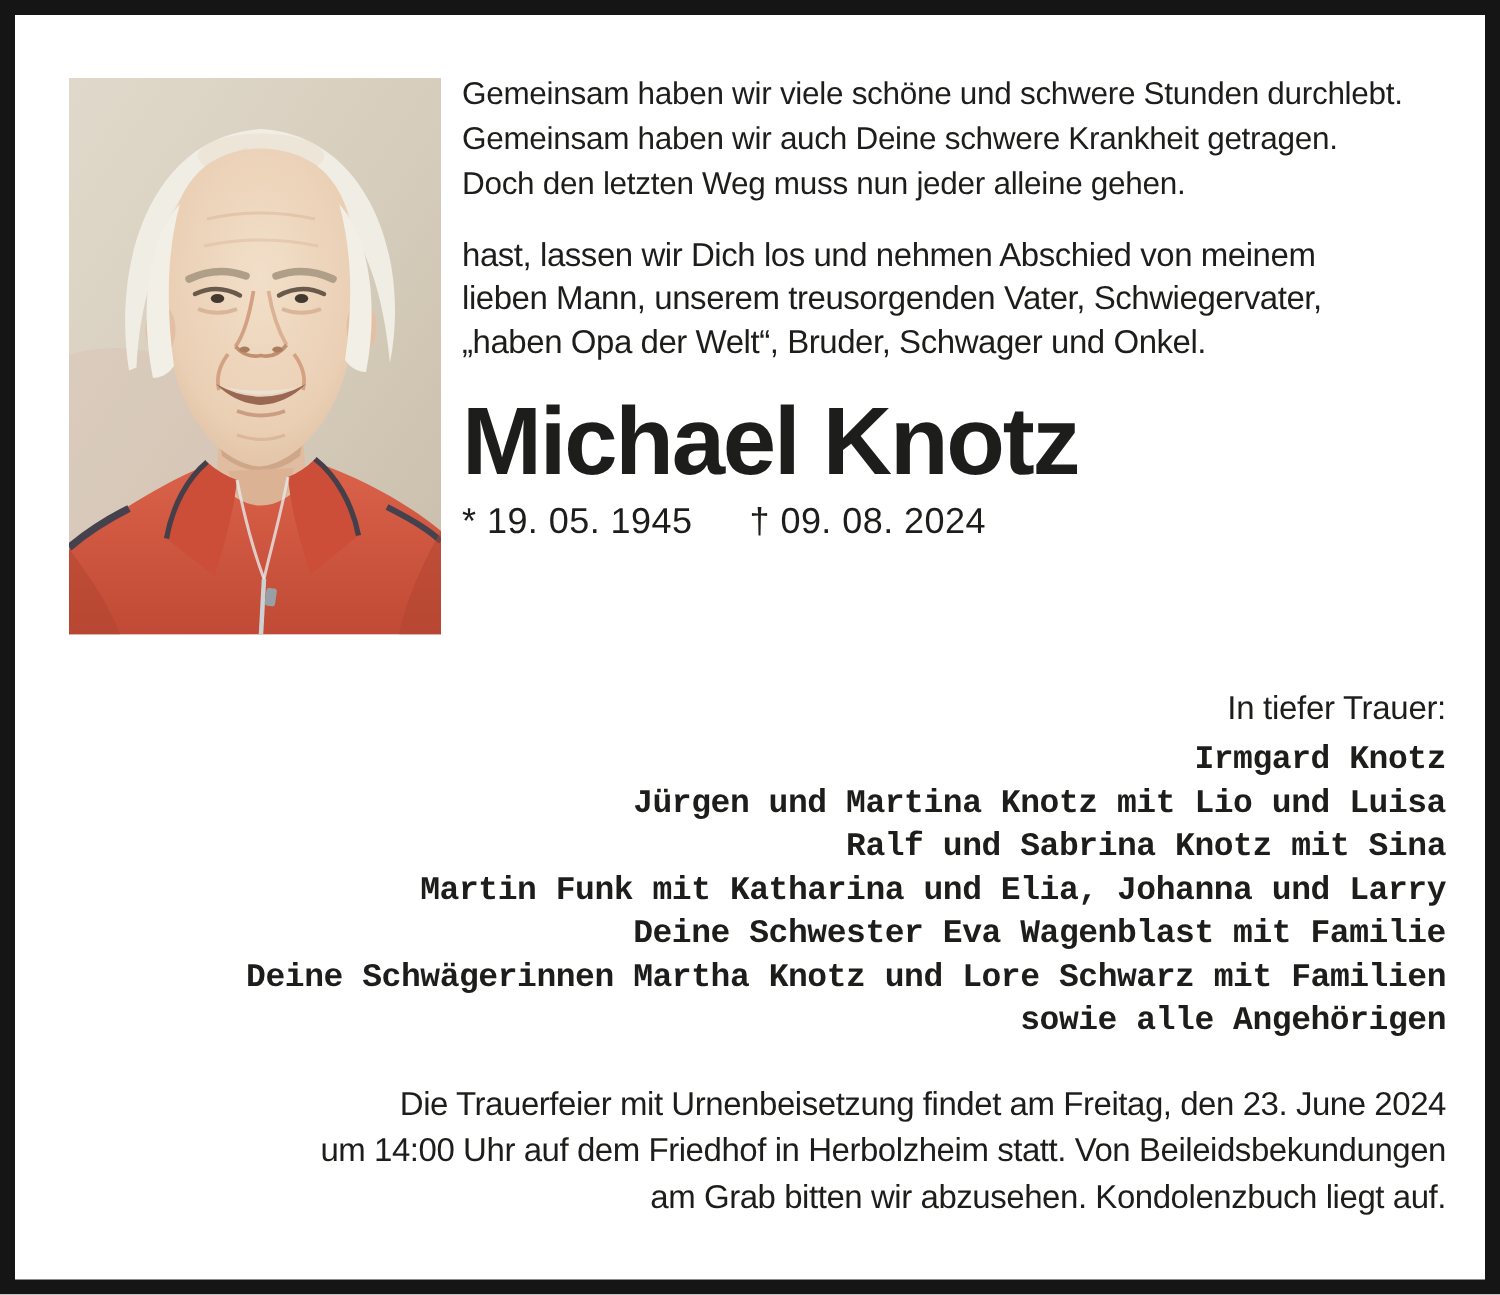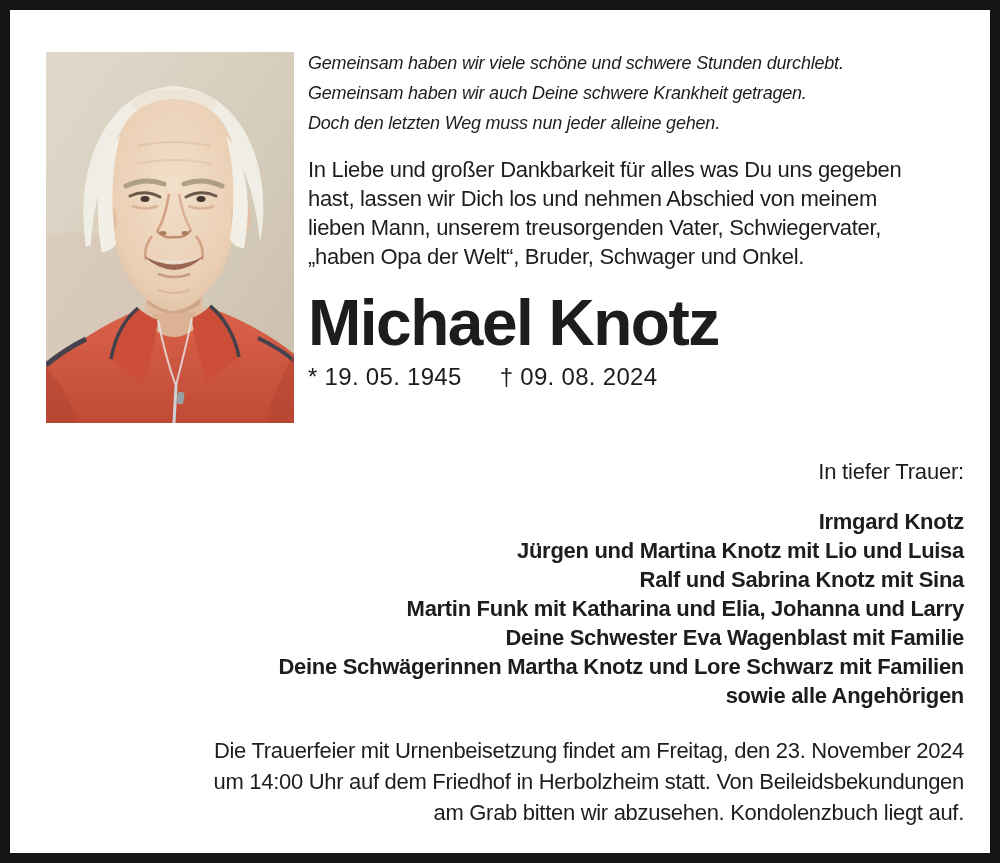--- a/index.html
+++ b/index.html
@@ -26,22 +26,21 @@
     width: 248px; height: 371px;
   }
   .photo svg { display: block; width: 100%; height: 100%; }
 
   .right-col {
     position: absolute;
     left: 298px; top: 38px;
     width: 668px;
   }
   .poem {
-    font-style: italic;
-    font-size: 18px;
+    font-size: 21px;
     line-height: 30px;
     letter-spacing: -0.2px;
   }
   .poem div { white-space: nowrap; }
 
   .tribute {
     margin-top: 17px;
     font-size: 22px;
     line-height: 29px;
     letter-spacing: -0.3px;
@@ -69,25 +68,26 @@
     left: 34px; top: 447px;
     width: 920px;
     text-align: right;
   }
   .intro {
     font-size: 22px;
     line-height: 30px;
     letter-spacing: -0.2px;
   }
   .mourners {
-    margin-top: 20px;
+    margin-top: 5px;
     font-size: 22px;
     line-height: 29px;
     font-weight: bold;
     letter-spacing: -0.3px;
+    font-family: Liberation Mono, monospace;
   }
   .mourners div { white-space: nowrap; }
   .funeral {
     margin-top: 25px;
     font-size: 22px;
     line-height: 31px;
     letter-spacing: -0.3px;
   }
   .funeral div { white-space: nowrap; }
 </style>
@@ -187,21 +187,20 @@
     </div>
 
     <div class="right-col">
       <div class="poem">
         <div>Gemeinsam haben wir viele schöne und schwere Stunden durchlebt.</div>
         <div>Gemeinsam haben wir auch Deine schwere Krankheit getragen.</div>
         <div>Doch den letzten Weg muss nun jeder alleine gehen.</div>
       </div>
 
       <div class="tribute">
-        <div>In Liebe und großer Dankbarkeit für alles was Du uns gegeben</div>
         <div>hast, lassen wir Dich los und nehmen Abschied von meinem</div>
         <div>lieben Mann, unserem treusorgenden Vater, Schwiegervater,</div>
         <div>„haben Opa der Welt“, Bruder, Schwager und Onkel.</div>
       </div>
 
       <div class="name">Michael Knotz</div>
 
       <div class="dates">
         <span>* 19. 05. 1945</span>
         <span>† 09. 08. 2024</span>
@@ -215,20 +214,20 @@
         <div>Irmgard Knotz</div>
         <div>Jürgen und Martina Knotz mit Lio und Luisa</div>
         <div>Ralf und Sabrina Knotz mit Sina</div>
         <div>Martin Funk mit Katharina und Elia, Johanna und Larry</div>
         <div>Deine Schwester Eva Wagenblast mit Familie</div>
         <div>Deine Schwägerinnen Martha Knotz und Lore Schwarz mit Familien</div>
         <div>sowie alle Angehörigen</div>
       </div>
 
       <div class="funeral">
-        <div>Die Trauerfeier mit Urnenbeisetzung findet am Freitag, den 23. November 2024</div>
+        <div>Die Trauerfeier mit Urnenbeisetzung findet am Freitag, den 23. June 2024</div>
         <div>um 14:00 Uhr auf dem Friedhof in Herbolzheim statt. Von Beileidsbekundungen</div>
         <div>am Grab bitten wir abzusehen. Kondolenzbuch liegt auf.</div>
       </div>
     </div>
 
   </div>
 </div>
 
 </body></html>

